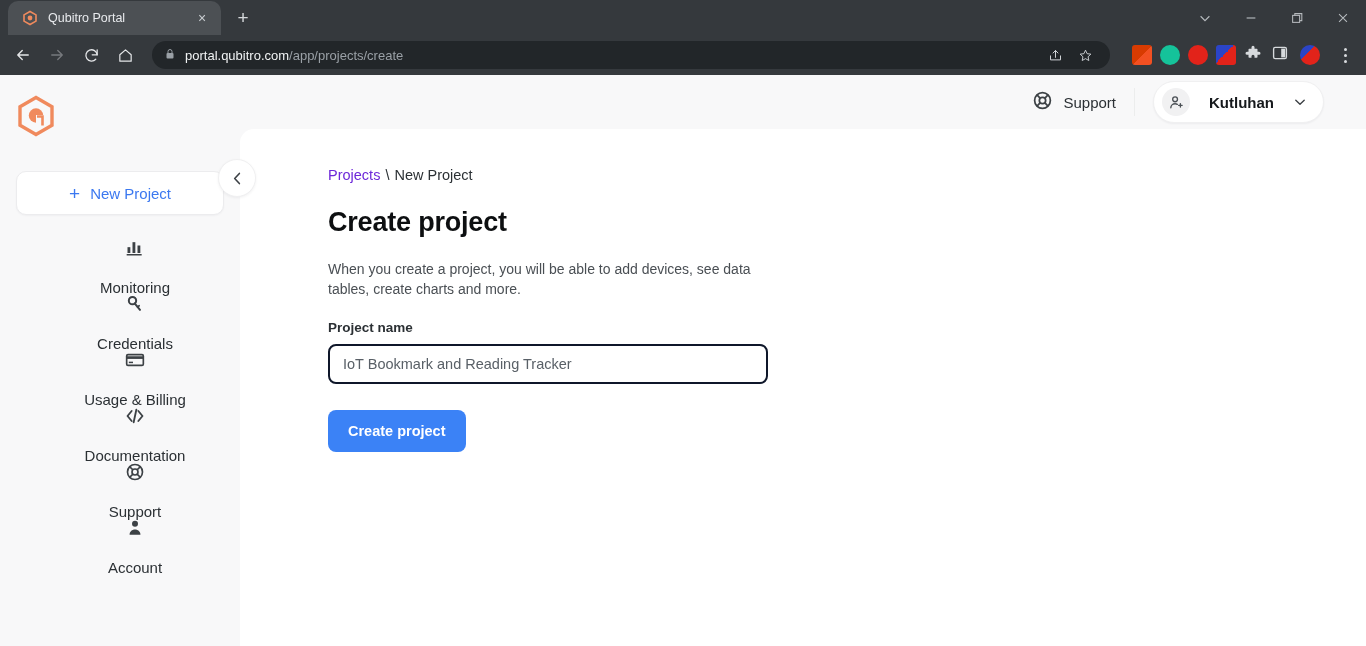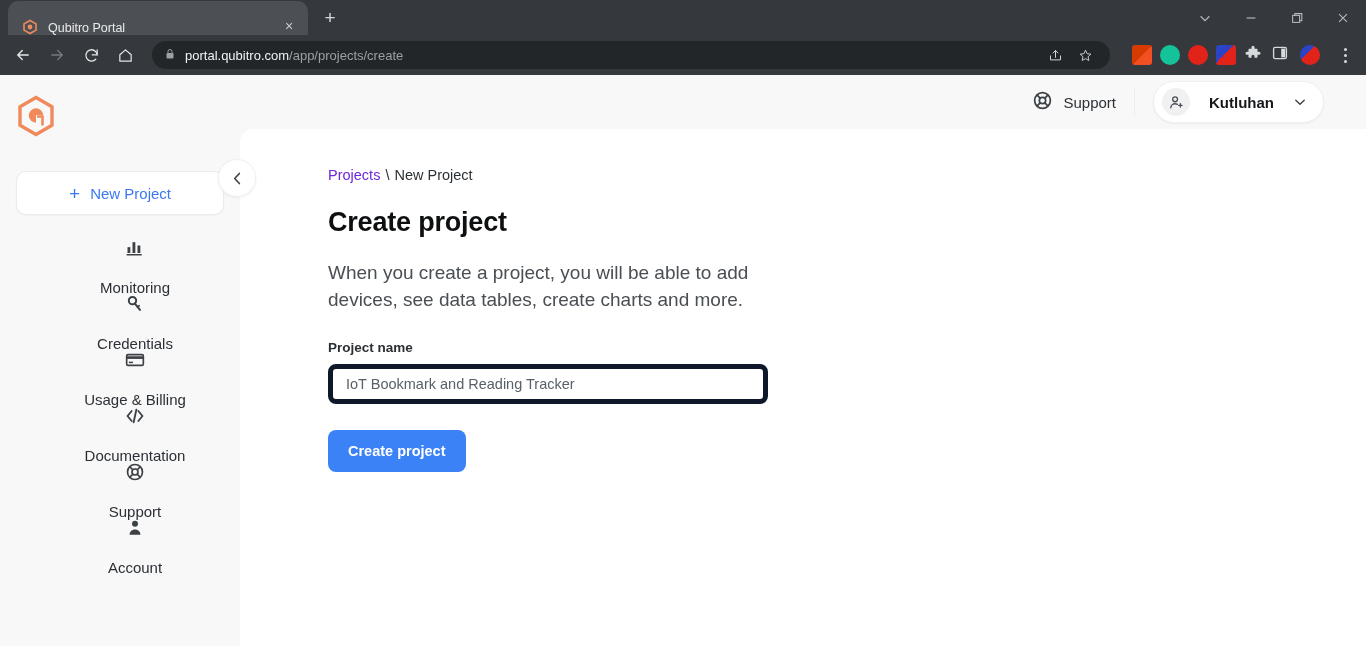--- a/index.html
+++ b/index.html
@@ -11,22 +11,22 @@
   }
 
   
   .browser { width: 1366px; height: 646px; display: flex; flex-direction: column; }
 
   .titlebar {
     height: 35px; background: #35393d; display: flex; align-items: flex-end;
     position: relative; flex: none;
   }
   .tab {
-    margin-left: 8px; width: 300px; height: 34px; background: #4c5054;
-    border-radius: 10px 10px 0 0; display: flex; align-items: flex-end;
+    margin-left: 8px; width: 213px; height: 34px; background: #4c5054;
+    border-radius: 10px 10px 0 0; display: flex; align-items: center;
     padding: 0 10px 0 14px; gap: 10px;
   }
   .tab-favicon { width: 16px; height: 16px; flex: none; }
   .tab-title {
     flex: 1; color: #e8eaed; font-size: 12.5px; white-space: nowrap;
     overflow: hidden; text-overflow: ellipsis;
   }
   .tab-close {
     width: 18px; height: 18px; flex: none; color: #c9cdd1; font-size: 14px;
     display: flex; align-items: center; justify-content: center; border-radius: 50%;
@@ -141,29 +141,29 @@
 
   .breadcrumb { font-size: 14.5px; color: #2b3034; margin-bottom: 24px; }
   .breadcrumb a { color: #6d28d9; text-decoration: none; }
   .breadcrumb .sep { color: #2b3034; margin: 0 5px; }
 
   .page-title {
     font-size: 27px; font-weight: bold; color: #0d0f11; letter-spacing: -0.2px;
     margin-bottom: 22px;
   }
   .page-desc {
-    font-size: 19px; color: #4a4f54; line-height: 1.42; max-width: 430px;
-    margin-bottom: 26px;
+    font-size: 14px; color: #4a4f54; line-height: 1.42; max-width: 430px;
+    margin-bottom: 20px;
   }
 
   .field-label {
     font-size: 13.5px; font-weight: bold; color: #2b3034; margin-bottom: 9px;
   }
   .text-input {
-    width: 440px; height: 40px; border: 5px solid #0f172a; border-radius: 8px;
+    width: 440px; height: 40px; border: 2px solid #0f172a; border-radius: 8px;
     background: #fff; padding: 0 13px; font-size: 14.5px; color: #596067;
     font-family: "Liberation Sans", sans-serif; outline: none;
     white-space: nowrap; overflow: hidden; display: flex; align-items: center;
     margin-bottom: 22px;
   }
   .create-btn {
     background: #3b82f6; color: #ffffff; border: none; border-radius: 8px;
     height: 42px; padding: 0 20px; font-size: 14.5px; font-weight: bold;
     font-family: "Liberation Sans", sans-serif; display: inline-flex;
     align-items: center; margin-top: 4px;

